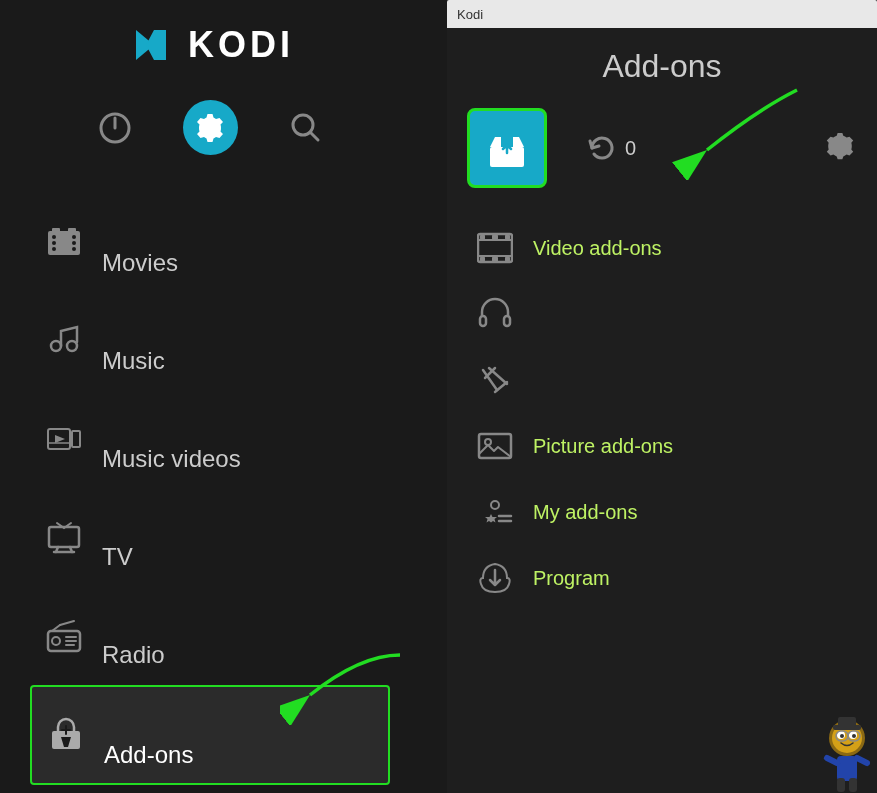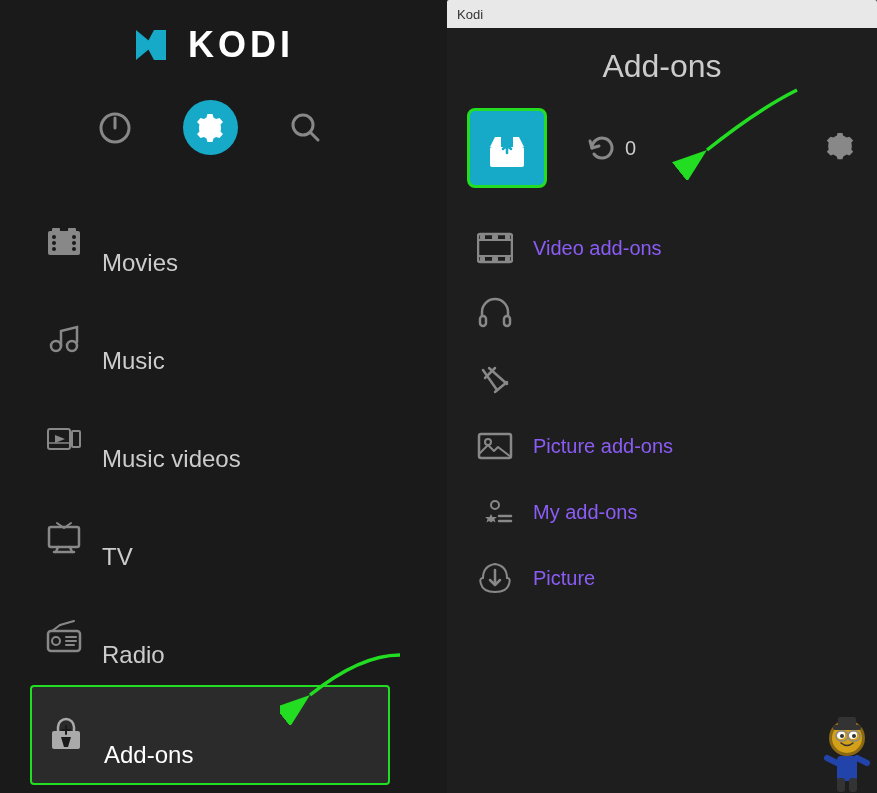--- a/index.html
+++ b/index.html
@@ -203,21 +203,21 @@
 
     .addon-icon {
       width: 36px;
       height: 36px;
       fill: #888888;
       flex-shrink: 0;
     }
 
     .addon-label {
       font-size: 20px;
-      color: #8b5cf6;
+      color: #bef264;
     }
 
     
     .annotation-arrow {
       position: absolute;
       pointer-events: none;
     }
   </style>
 </head>
 <body>
@@ -436,21 +436,21 @@
         <line x1="22" y1="27" x2="34" y2="27" stroke="#888" stroke-width="2.5" stroke-linecap="round"></line>
       </svg>
       <span class="addon-label">My add-ons</span>
     </div>
 
     <div class="addon-item">
       <svg class="addon-icon" viewBox="0 0 36 36">
         <path d="M18 4 Q6 6 6 18 Q2 18 4 24 Q6 32 18 32 Q30 32 32 24 Q34 18 30 18 Q30 6 18 4z" stroke="#888" stroke-width="2" fill="none"></path>
         <path d="M18 10v14M13 20l5 5 5-5" stroke="#888" stroke-width="2.5" fill="none" stroke-linecap="round" stroke-linejoin="round"></path>
       </svg>
-      <span class="addon-label">Picture</span>
+      <span class="addon-label">Program</span>
     </div>
 
   </div>
 
   <div style="position:absolute; bottom:0; right:0; width:80px; height:80px; overflow:hidden;">
     <svg width="80" height="80" viewBox="0 0 80 80">
 
       <circle cx="50" cy="25" r="18" fill="#8b6914"></circle>
       <circle cx="50" cy="25" r="15" fill="#d4a017"></circle>
 

